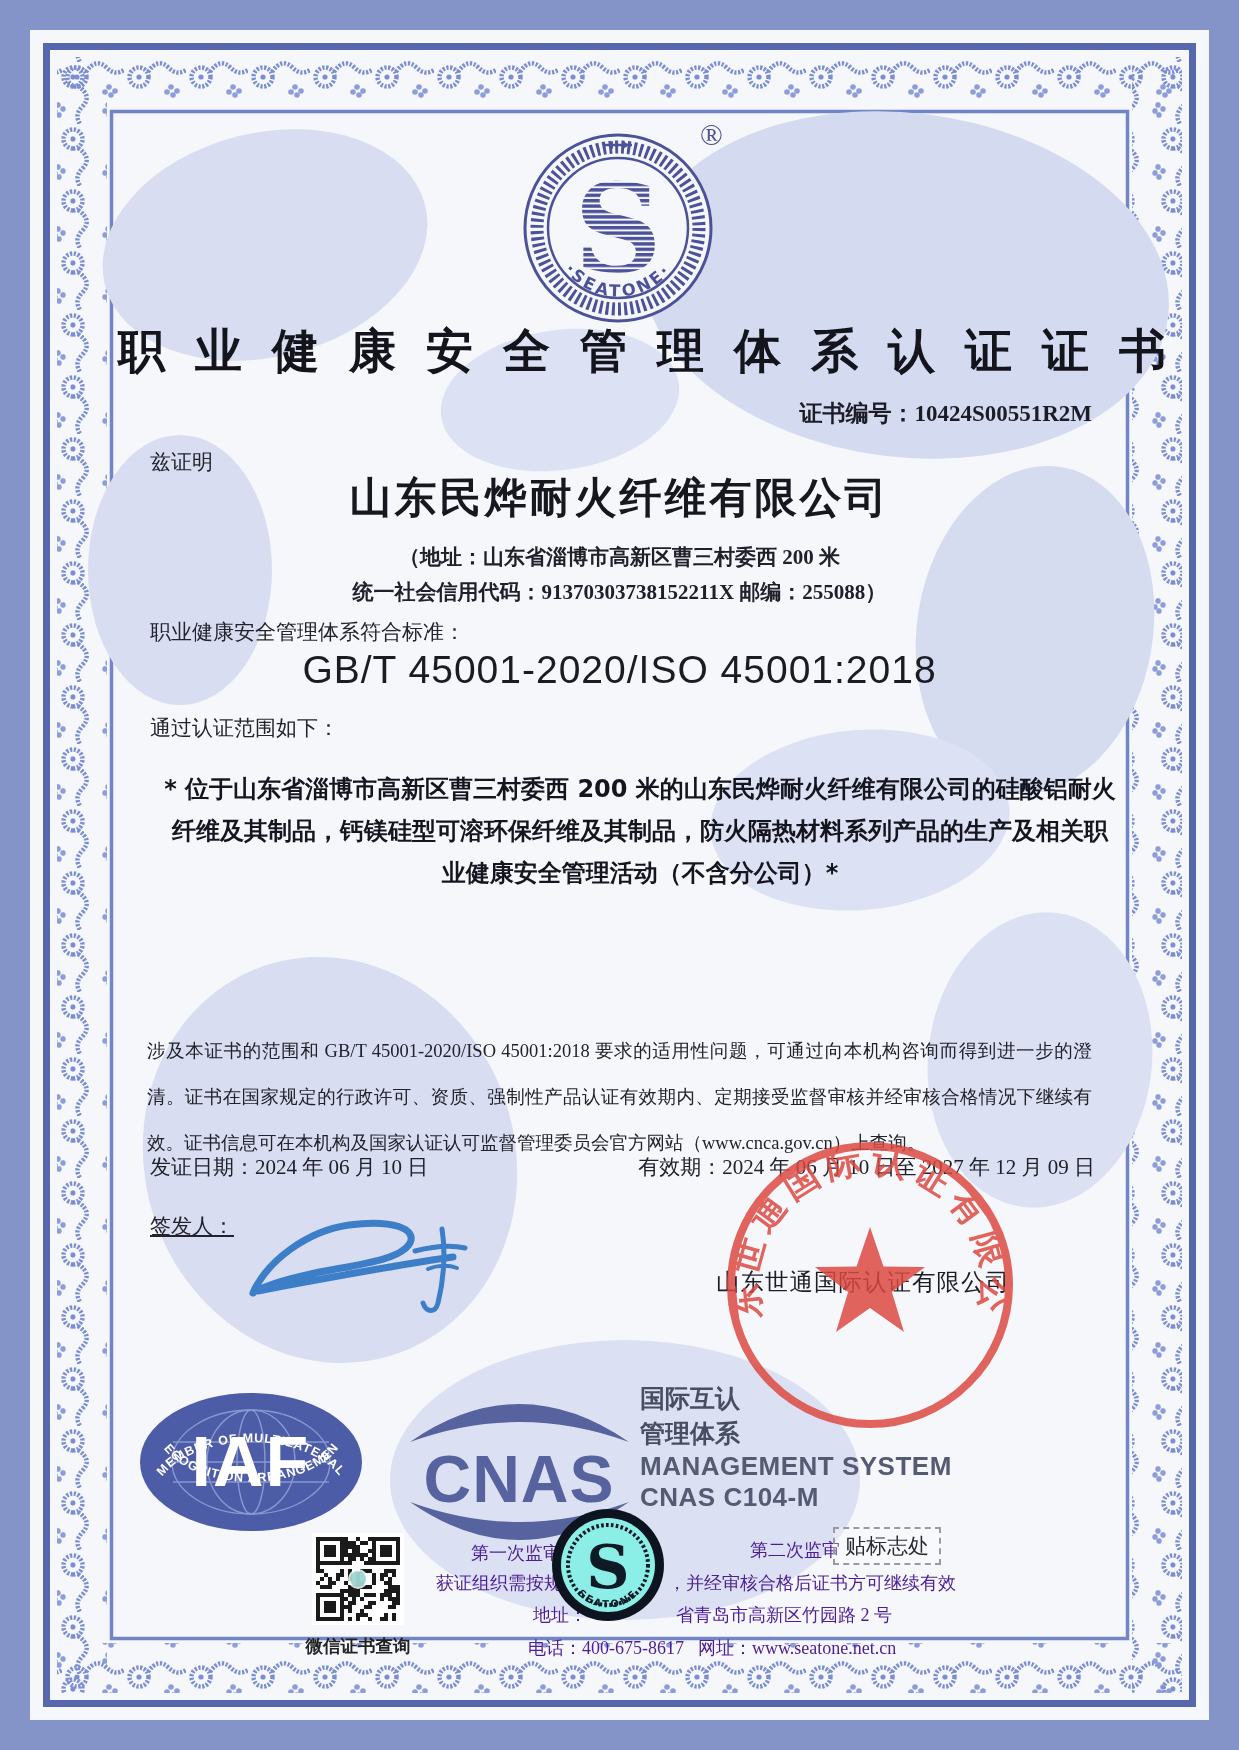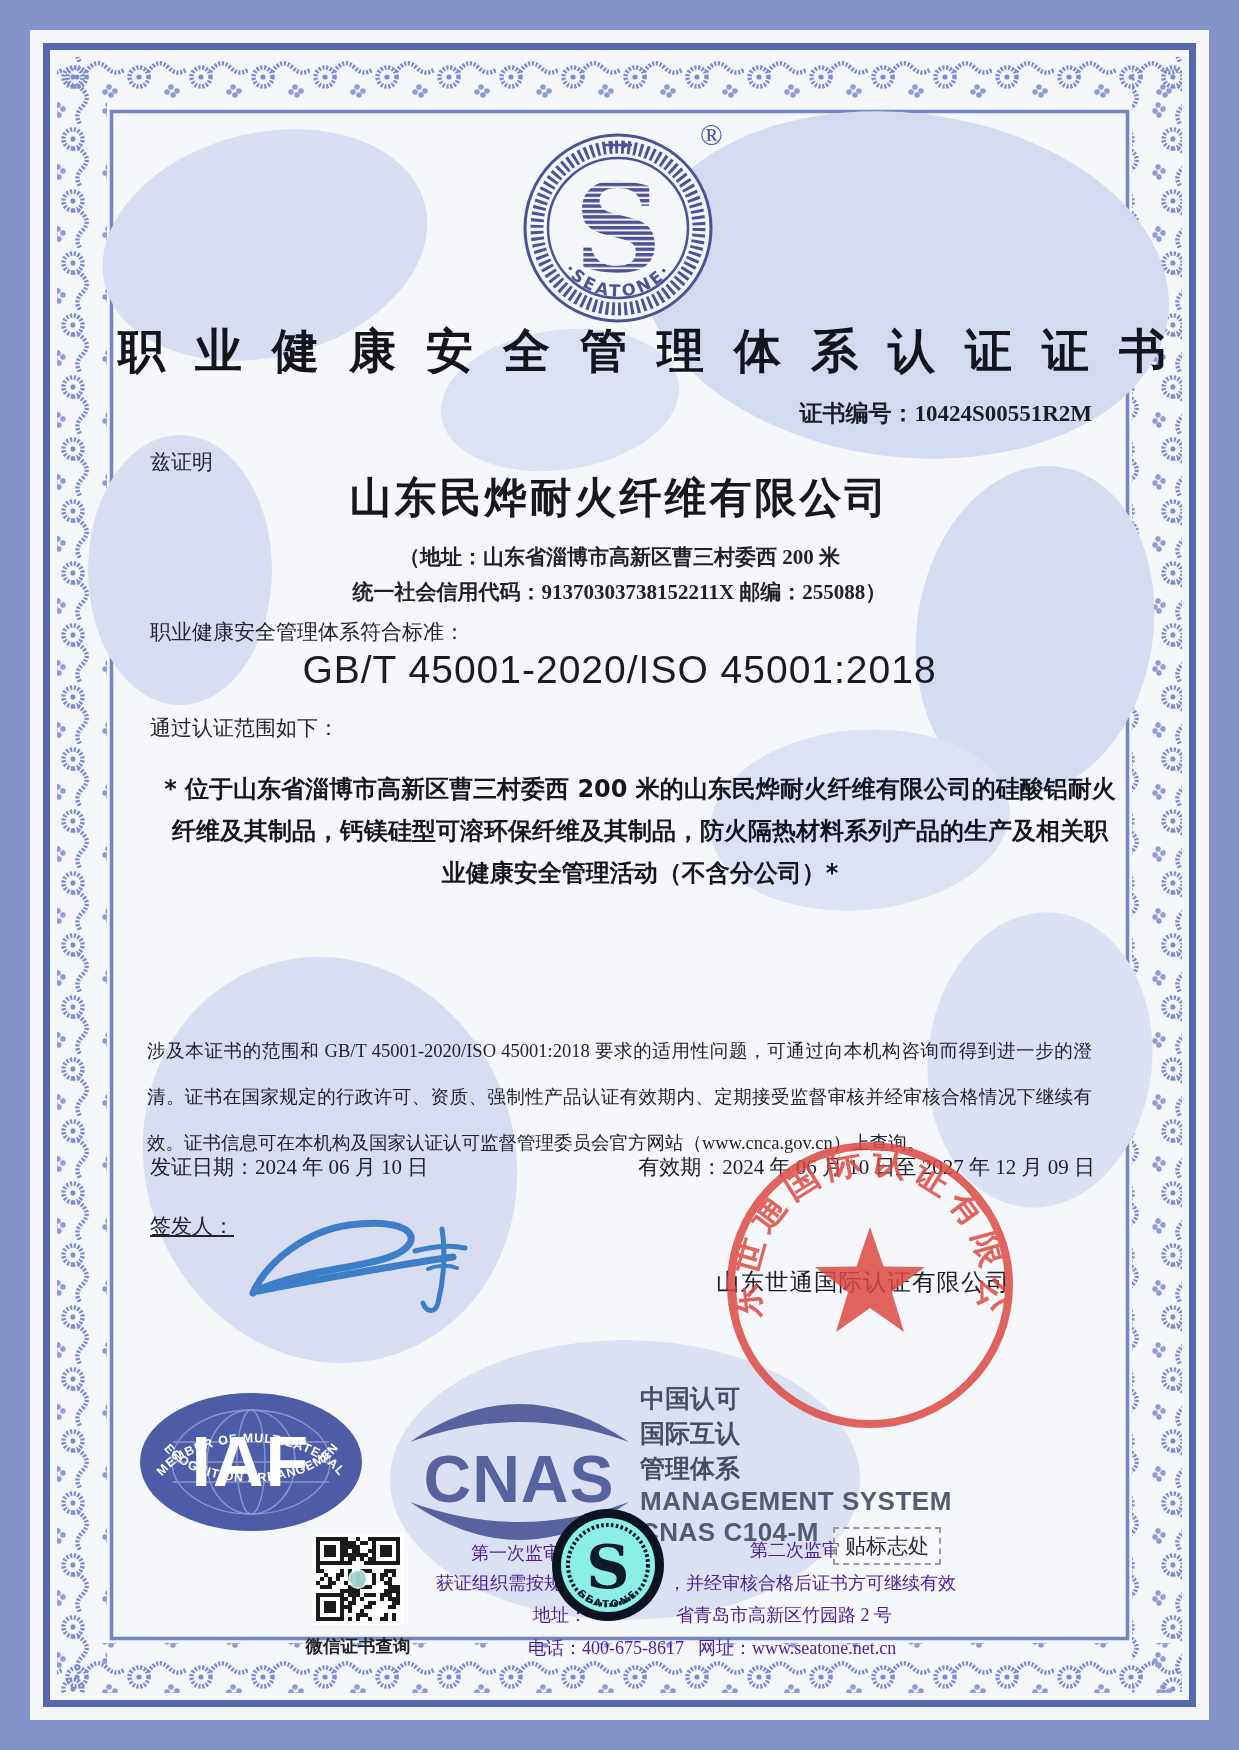--- a/index.html
+++ b/index.html
@@ -171,21 +171,20 @@
     </text>
   </svg>
 
   <svg class="abs" style="left:402px;top:1386px;" width="235" height="168" viewBox="0 0 235 168">
     <path d="M8,56 Q117,-20 227,56 Q117,16 8,56 Z" fill="#57639f"></path>
     <text x="117" y="116" text-anchor="middle" font-family="Liberation Sans, sans-serif" font-size="66" font-weight="700" fill="#57639f" letter-spacing="1">CNAS</text>
     <path d="M8,116 Q117,192 227,116 Q117,156 8,116 Z" fill="#57639f"></path>
   </svg>
 
   <div class="abs" style="left:640px;top:1381px;">
-    <div class="cn-line">中国认可</div>
     <div class="cn-line">国际互认</div>
     <div class="cn-line">管理体系</div>
     <div class="en-line">MANAGEMENT SYSTEM</div>
     <div class="en-line">CNAS C104-M</div>
   </div>
 
   <div class="abs foot" style="left:471px;top:1541px;">第一次监审</div>
   <div class="abs foot" style="left:750px;top:1538px;">第二次监审</div>
   <div class="abs sticker-box" style="left:833px;top:1527px;">贴标志处</div>
 

